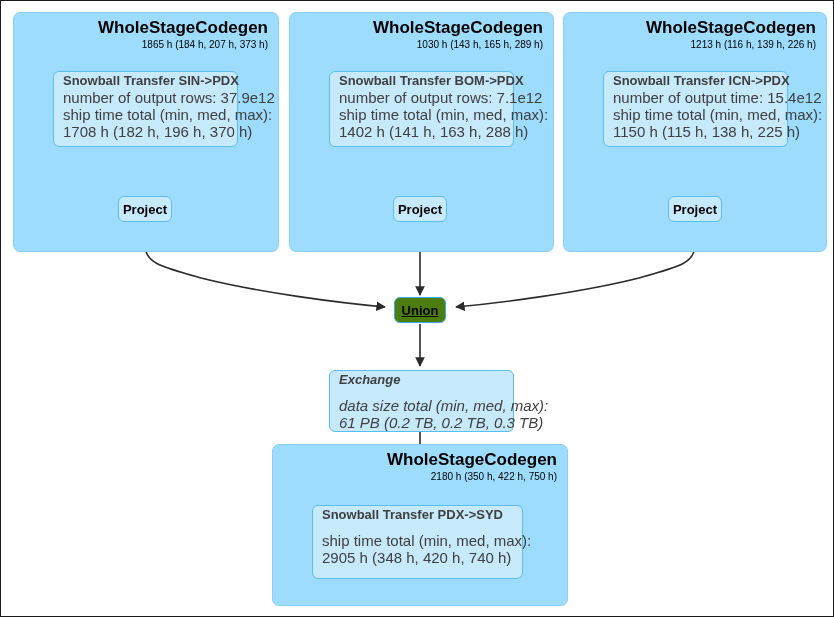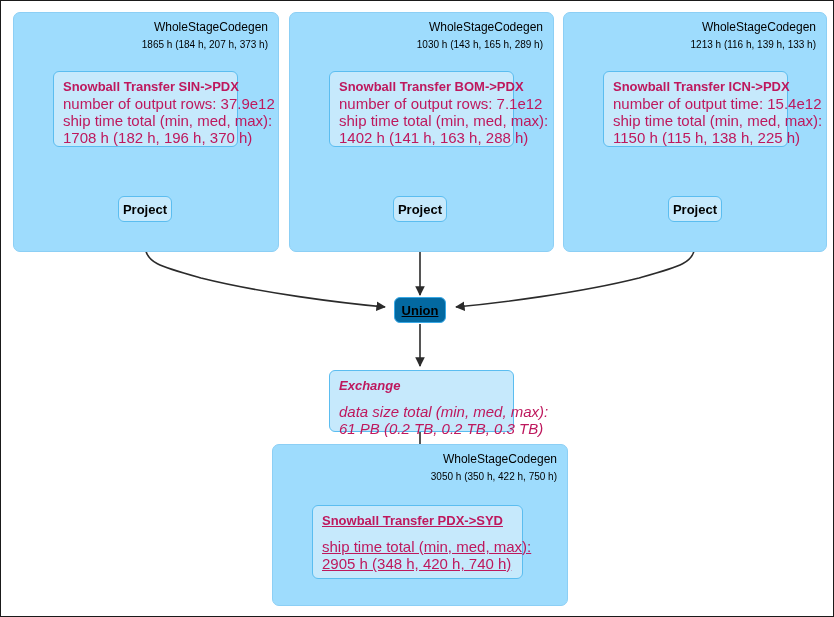--- a/index.html
+++ b/index.html
@@ -39,22 +39,22 @@
   .cluster-label {
     position: absolute;
     right: 10px;
     top: 6px;
     text-align: right;
     line-height: 17px;
     color: #000000;
     white-space: nowrap;
   }
   .cluster-title {
-    font-size: 12px;
-    font-weight: normal;
+    font-size: 17px;
+    font-weight: bold;
   }
   .cluster-sub {
     font-size: 10px;
     font-weight: normal;
   }
 
   
   .pill {
     position: absolute;
     background: #c6e9fc;
@@ -63,34 +63,34 @@
     box-sizing: border-box;
     display: flex;
     align-items: center;
     justify-content: center;
     font-size: 13px;
     font-weight: bold;
     color: #000000;
     white-space: nowrap;
   }
   .pill.accent {
-    background: #0369a1;
+    background: #4d7c0f;
     border-color: #3aa9e6;
     text-decoration: underline;
   }
 
   
   .node {
     position: absolute;
     background: #c6e9fc;
     border: 1px solid #5bbdf0;
     border-radius: 6px;
     box-sizing: border-box;
-    padding: 6px 9px 6px 9px;
-    color: #be185d;
+    padding: 0 9px 6px 9px;
+    color: #404040;
   }
   .node-title {
     font-size: 13px;
     font-weight: bold;
     line-height: 17px;
     white-space: nowrap;
   }
   .node-line {
     font-size: 15px;
     font-weight: normal;
@@ -156,21 +156,21 @@
     <div class="node-line">ship time total (min, med, max):</div>
     <div class="node-line">1402 h (141 h, 163 h, 288 h)</div>
   </div>
   <div class="pill" style="left:392px; top:195px; width:54px; height:26px;">
     <span>Project</span>
   </div>
 
   <div class="cluster" style="left:562px; top:11px; width:264px; height:240px;">
     <div class="cluster-label">
       <div class="cluster-title">WholeStageCodegen</div>
-      <div class="cluster-sub">1213 h (116 h, 139 h, 133 h)</div>
+      <div class="cluster-sub">1213 h (116 h, 139 h, 226 h)</div>
     </div>
   </div>
   <div class="node" style="left:602px; top:70px; width:185px; height:76px;">
     <div class="node-title">Snowball Transfer ICN-&gt;PDX</div>
     <div class="node-line">number of output time: 15.4e12</div>
     <div class="node-line">ship time total (min, med, max):</div>
     <div class="node-line">1150 h (115 h, 138 h, 225 h)</div>
   </div>
   <div class="pill" style="left:667px; top:195px; width:54px; height:26px;">
     <span>Project</span>
@@ -183,23 +183,23 @@
   <div class="node" style="left:328px; top:369px; width:185px; height:62px;font-style:italic;">
     <div class="node-title">Exchange</div>
     <div class="node-gap"></div>
     <div class="node-line">data size total (min, med, max):</div>
     <div class="node-line">61 PB (0.2 TB, 0.2 TB, 0.3 TB)</div>
   </div>
 
   <div class="cluster" style="left:271px; top:443px; width:296px; height:162px;">
     <div class="cluster-label">
       <div class="cluster-title">WholeStageCodegen</div>
-      <div class="cluster-sub">3050 h (350 h, 422 h, 750 h)</div>
-    </div>
-  </div>
-  <div class="node" style="left:311px; top:504px; width:211px; height:74px;text-decoration:underline;">
+      <div class="cluster-sub">2180 h (350 h, 422 h, 750 h)</div>
+    </div>
+  </div>
+  <div class="node" style="left:311px; top:504px; width:211px; height:74px;">
     <div class="node-title">Snowball Transfer PDX-&gt;SYD</div>
     <div class="node-gap"></div>
     <div class="node-line">ship time total (min, med, max):</div>
     <div class="node-line">2905 h (348 h, 420 h, 740 h)</div>
   </div>
 
 </div>
 
 </body></html>

